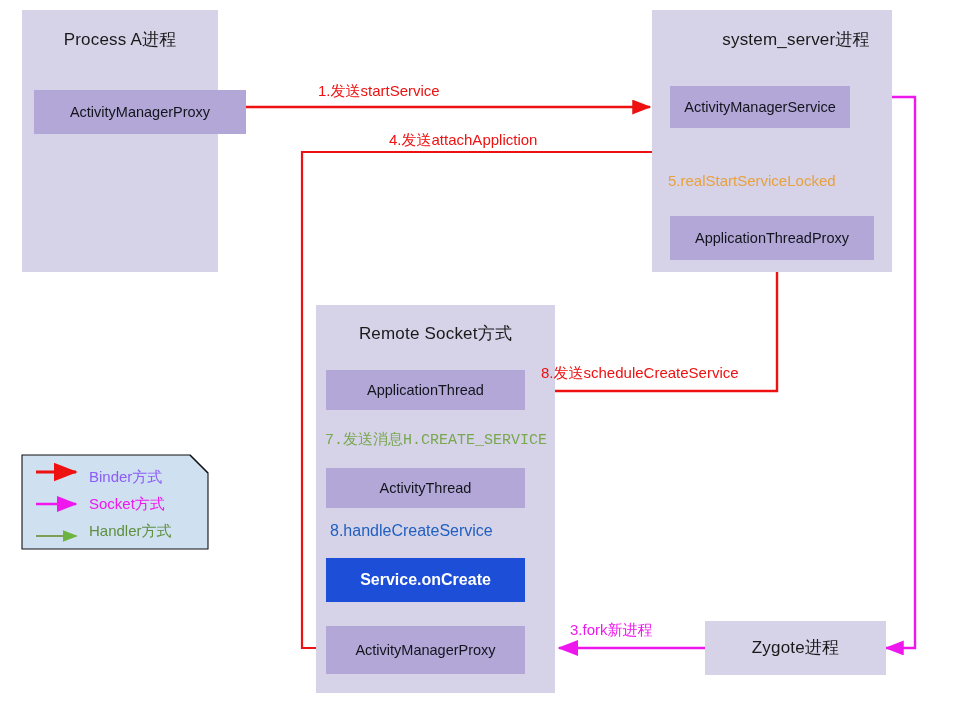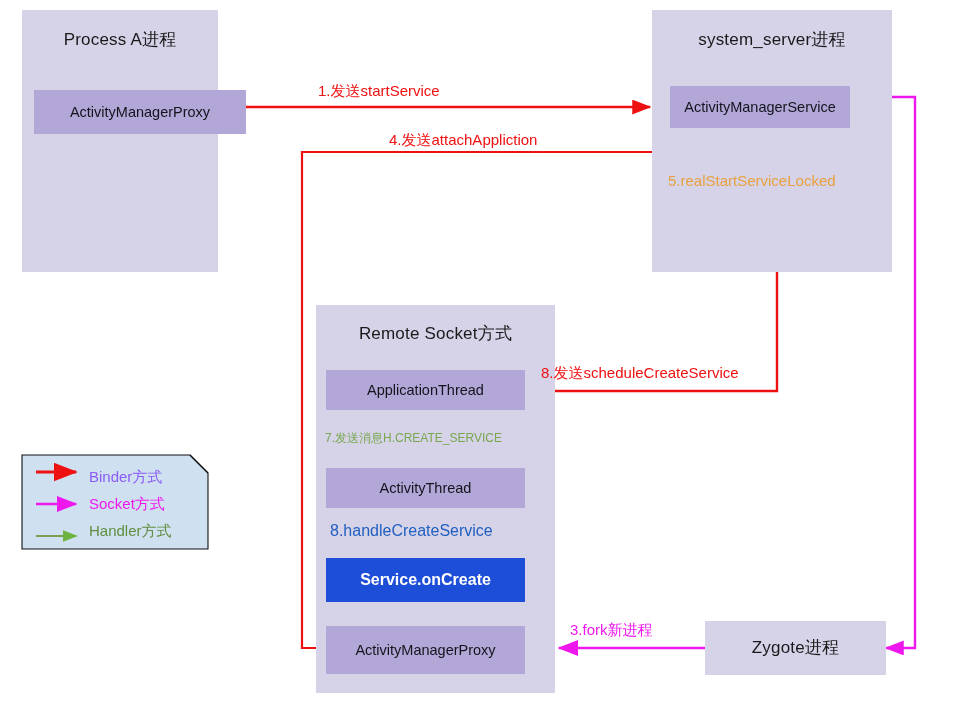--- a/index.html
+++ b/index.html
@@ -61,21 +61,21 @@
   }
   
   .edge-label {
     position: absolute;
     font-size: 15px;
     white-space: nowrap;
   }
   .edge-label.red    { color: #ee1111; }
   .edge-label.magenta{ color: #ee18ee; }
   .edge-label.orange { color: #e8a13c; }
-  .edge-label.green  { color: #77a84e; font-size: 12px; }
+  .edge-label.green  { color: #77a84e; font-size: 15px; font-family: Liberation Mono, monospace; }
   .edge-label.blue   { color: #2060c0; font-size: 16px; }
 
   .vert-label {
     position: absolute;
     color: #ee18ee;
     font-size: 15px;
     width: 20px;
     text-align: center;
     line-height: 1.12;
     word-break: break-all;
@@ -161,22 +161,23 @@
     <path d="M36,504 L76,504" fill="none" stroke="#ee18ee" stroke-width="2.6" marker-end="url(#ah-mag)"></path>
     <path d="M36,536 L76,536" fill="none" stroke="#7ba055" stroke-width="1.9" marker-end="url(#ah-green)"></path>
   </svg>
 
   <div class="process-box" style="left:22px; top:10px; width:196px; height:262px;">
     <div class="process-title" style="top:18px;">Process A进程</div>
     <div class="comp-box" style="left:12px; top:80px; width:212px; height:44px;">ActivityManagerProxy</div>
   </div>
 
   <div class="process-box" style="left:652px; top:10px; width:240px; height:262px;">
-    <div class="process-title" style="top:18px;">system_server进程</div>
+    <div class="process-title" style="top:18px;padding-left:24px;">system_server进程</div>
     <div class="comp-box" style="left:18px; top:76px; width:180px; height:42px;">ActivityManagerService</div>
+    <div class="comp-box" style="left:18px; top:206px; width:204px; height:44px;">ApplicationThreadProxy</div>
   </div>
 
   <div class="process-box" style="left:316px; top:305px; width:239px; height:388px;">
     <div class="process-title" style="top:17px;">Remote Socket方式</div>
     <div class="comp-box" style="left:10px; top:65px; width:199px; height:40px;">ApplicationThread</div>
     <div class="comp-box" style="left:10px; top:163px; width:199px; height:40px;">ActivityThread</div>
     <div class="comp-box accent" style="left:10px; top:253px; width:199px; height:44px;">Service.onCreate</div>
     <div class="comp-box" style="left:10px; top:321px; width:199px; height:48px;">ActivityManagerProxy</div>
   </div>
 

